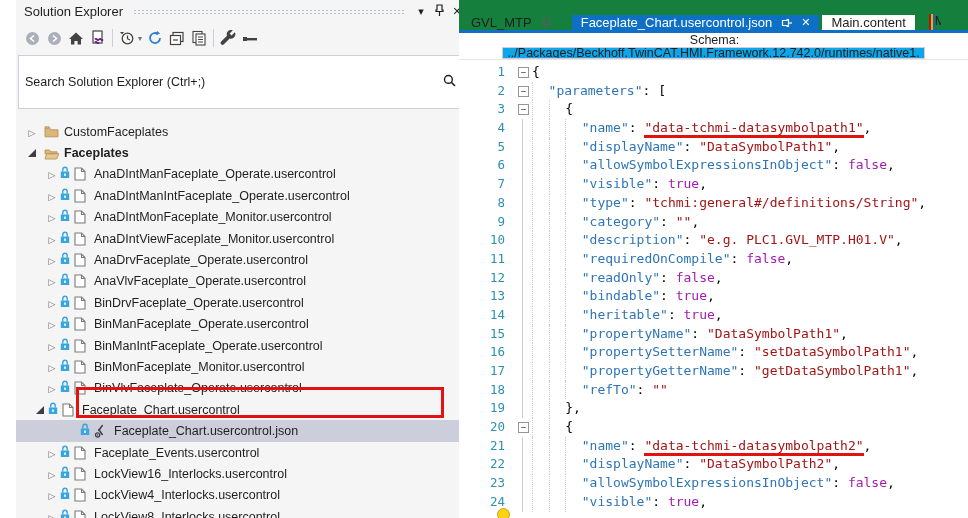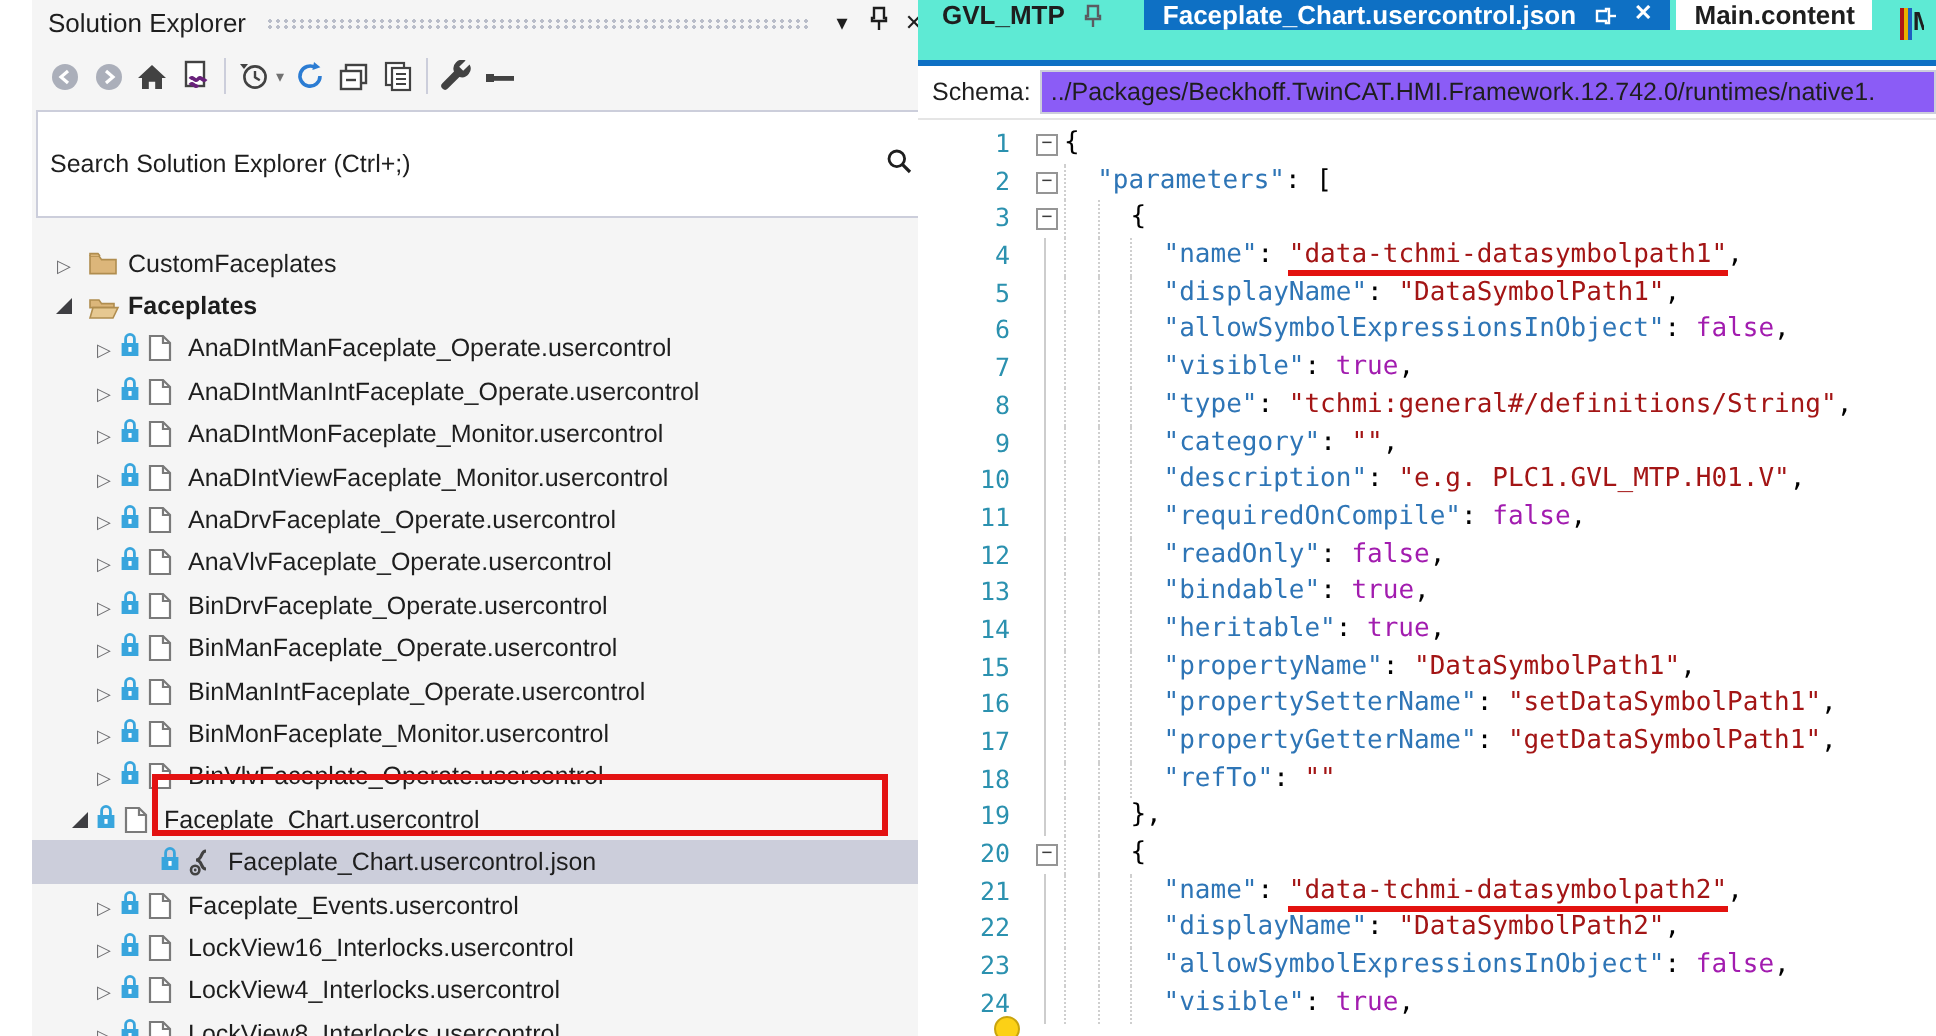--- a/index.html
+++ b/index.html
@@ -34,35 +34,35 @@
   .spacer4{width:4px;flex:none;}
 
   #se-scroll-arrow{position:absolute;right:5px;top:92px;width:11px;text-align:center;
                    color:#868999;font-size:8px;line-height:8px;}
   #se-scroll-thumb{position:absolute;right:6px;top:215px;width:9px;height:290px;background:#C2C3C9;}
 
   #redbox{position:absolute;left:60px;top:387px;width:362px;height:25px;border:3px solid #E31212;z-index:5;}
 
   
   #right{position:absolute;left:459px;top:0;width:509px;height:518px;background:#fff;}
-  #tabstrip{height:30px;background:#5eead4;display:flex;align-items:flex-start;padding-left:3px;font-weight:bold;}
+  #tabstrip{height:30px;background:#15803d;display:flex;align-items:flex-end;padding-left:3px;}
   .tab{display:flex;align-items:center;padding:0 9px;font-size:13px;color:#1E1E1E;cursor:default;}
   .tab.active{background:#0E70C4;color:#fff;margin-left:11px;}
   .tab.white{background:#fff;margin-left:3px;}
   .tab.partial{margin-left:14px;padding:0;width:12px;overflow:hidden;}
   .tab .pin{margin-left:9px;display:flex;}
   .tab .xclose{margin-left:8px;font-size:11px;line-height:11px;}
   .stripes{display:flex;height:16px;margin-top:4px;}
   .stripes i{width:2px;height:16px;display:block;}
   #tab-underline{height:3px;background:#0E70C4;}
 
-  #schemabar{height:26px;display:flex;align-items:center;background:#fff;border-bottom:1px solid #E5E5E5;font-size:12.5px;color:#1E1E1E;}
+  #schemabar{height:26px;display:flex;align-items:center;background:#fff;border-bottom:1px solid #E5E5E5;font-size:12.5px;color:#1E1E1E;flex-direction:column;}
   #schemabar .lbl{padding:0 5px 0 7px;flex:none;}
   #schema-combo{flex:1;height:20px;border:1px solid #CCCEDB;display:flex;align-items:center;
-                padding:0 4px;white-space:nowrap;overflow:hidden;background:#8b5cf6;}
+                padding:0 4px;white-space:nowrap;overflow:hidden;background:#0ea5e9;}
 
   #codearea{position:relative;font-family:"DejaVu Sans Mono","Liberation Mono",monospace;
             font-size:13px;padding-top:3px;background:#fff;}
   .cline{display:flex;height:18.7px;line-height:18.7px;white-space:pre;}
   .lnum{width:46px;flex:none;text-align:right;padding-right:11px;color:#2B91AF;font-size:12.5px;}
   .outl{width:16px;flex:none;position:relative;}
   .fbox{position:absolute;left:2px;top:4px;width:9px;height:9px;border:1px solid #959595;background:#fff;
         color:#3c3c3c;font-size:9px;line-height:8px;text-align:center;}
   .vln{position:absolute;left:6px;top:0;bottom:0;width:1px;background:#CDCDCD;}
   .ctext{flex:1;color:#000;}

